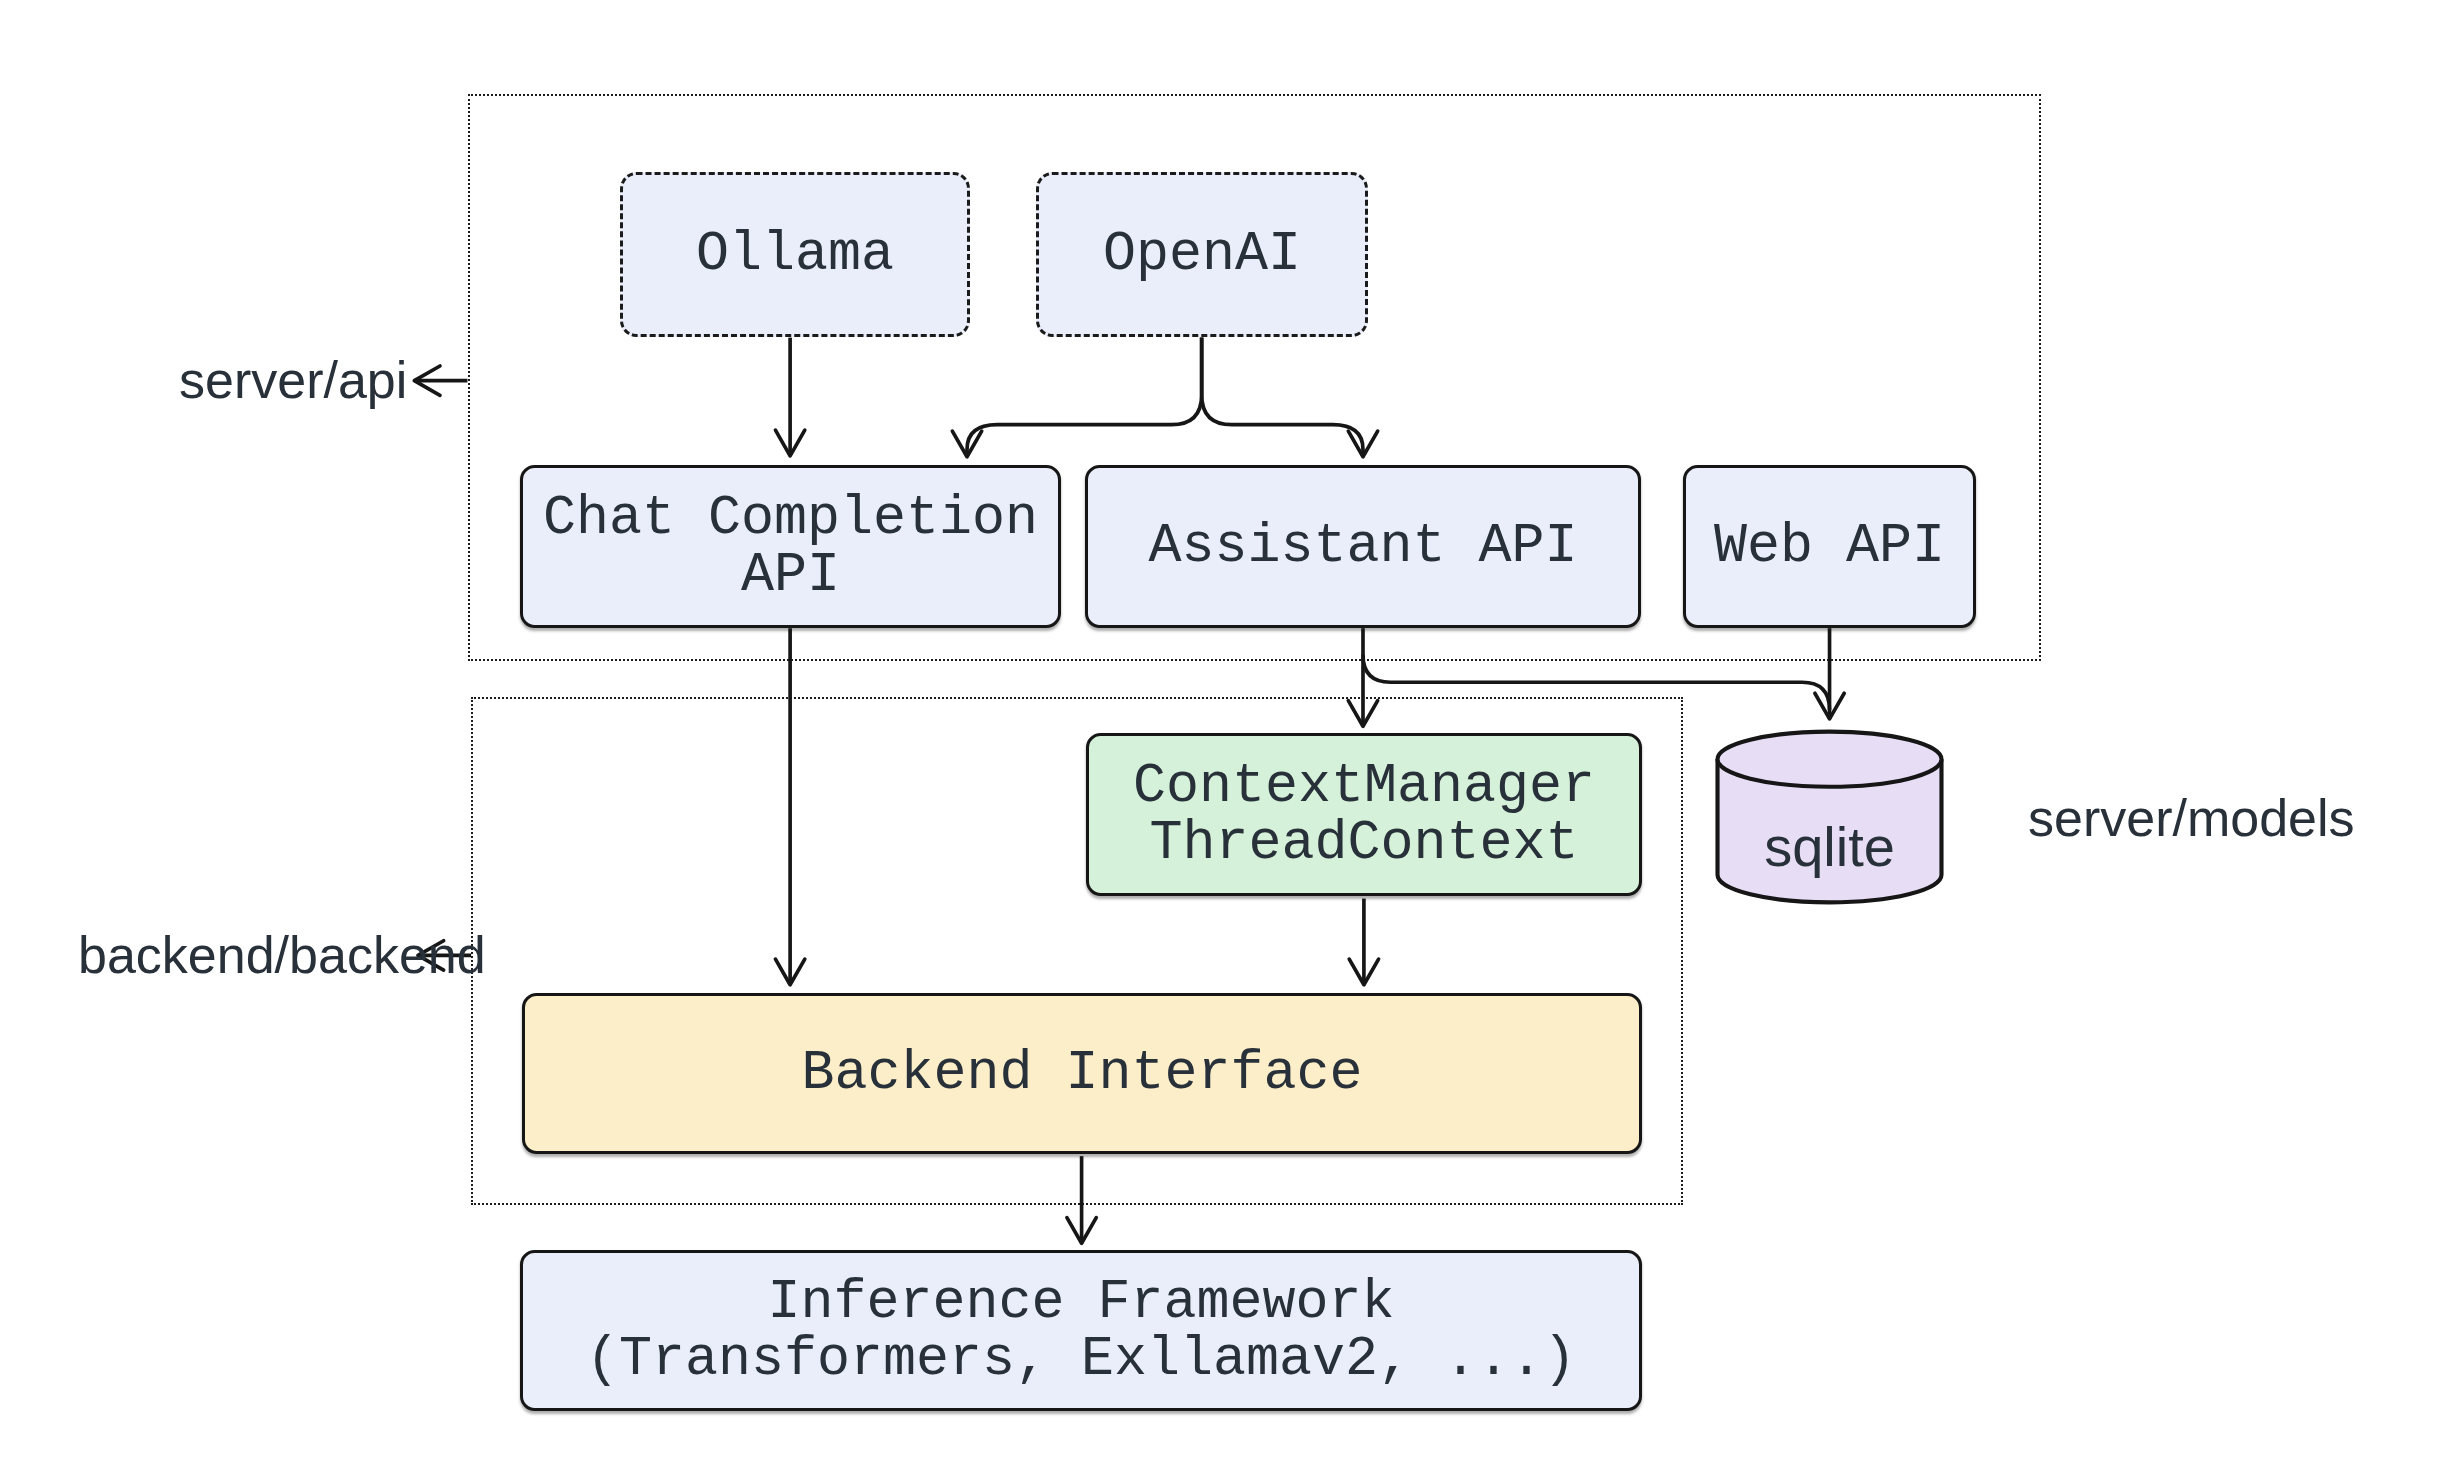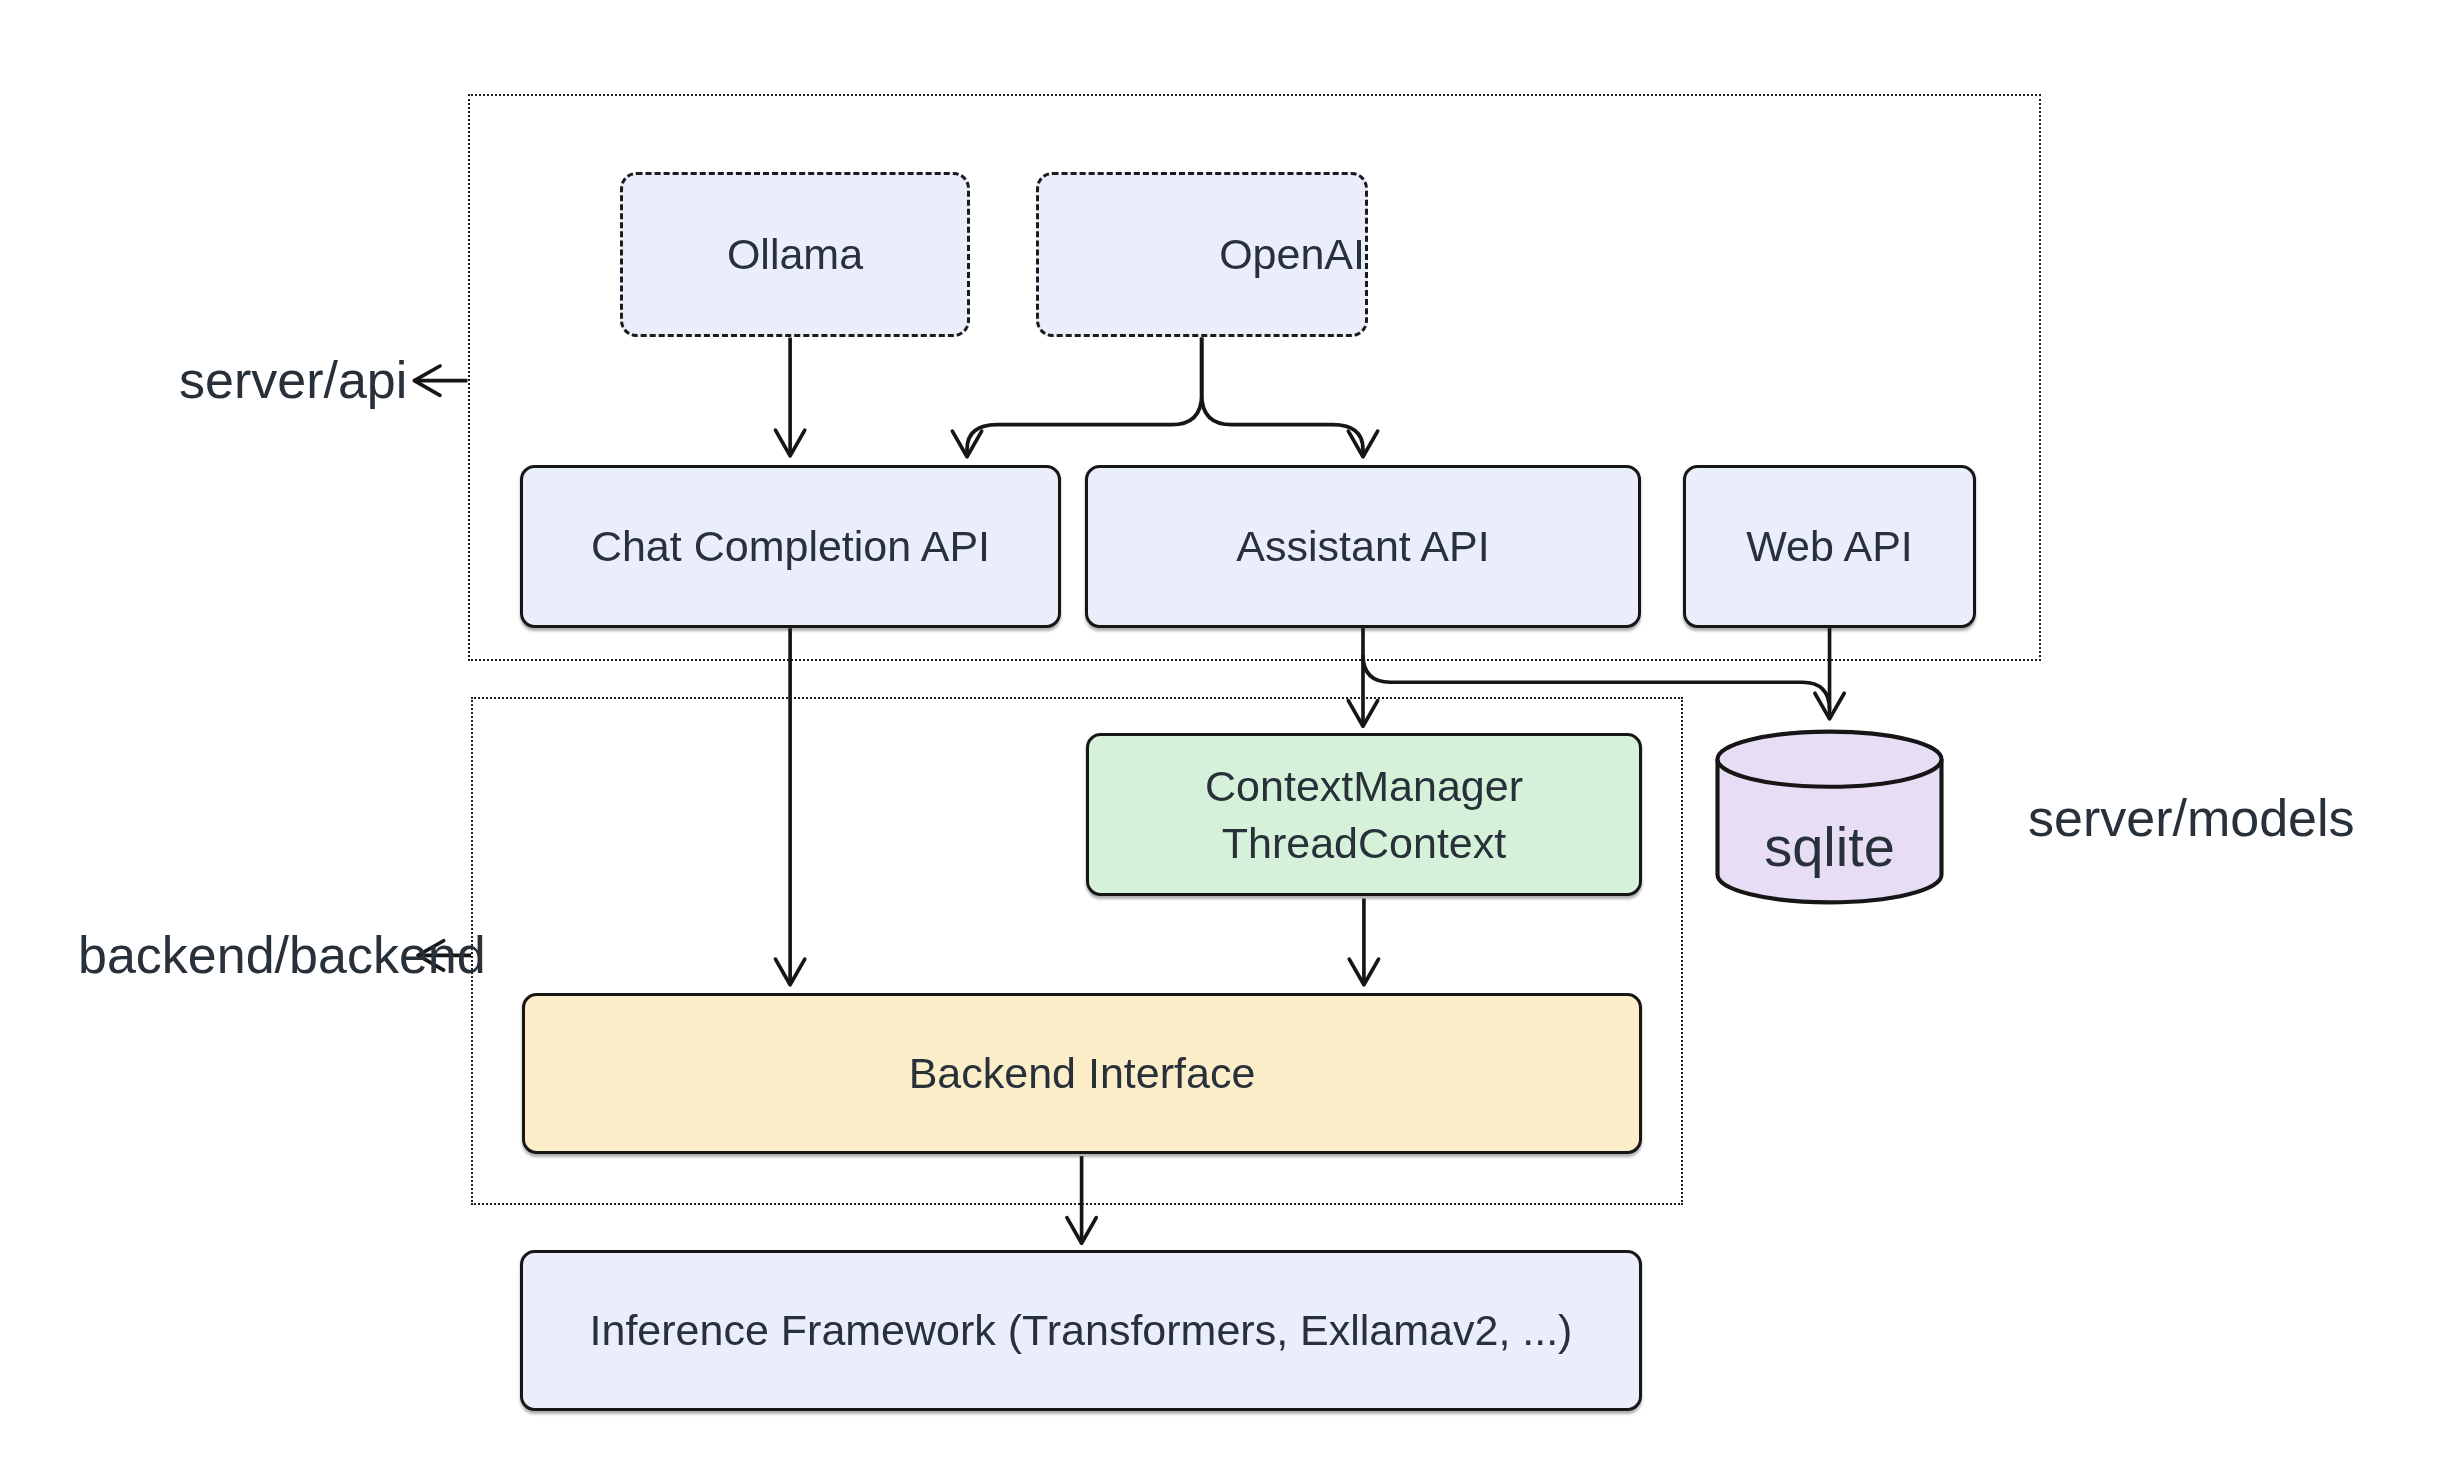--- a/index.html
+++ b/index.html
@@ -32,40 +32,41 @@
   
   .edges{position:absolute;left:0;top:0;z-index:1;}
   .edges path{stroke:var(--line);stroke-width:4;fill:none;}
 
   
   .node{
     position:absolute;
     box-sizing:border-box;
     display:flex;align-items:center;justify-content:center;
     text-align:center;
-    font-size:43px;
+    font-size:55px;
     line-height:57px;
     color:var(--text);
     z-index:2;
     border-radius:14.7px;
+    font-family:Liberation Mono, monospace;
   }
   .solid{
     border:3.7px solid var(--line);
     box-shadow:0 2.8px 2.8px rgba(22,22,22,.35);
   }
   .dashed{
     border:3.7px dashed #1b1b1b;
     border-radius:16.5px;
   }
   .blue{background:var(--node-blue);}
   .green{background:var(--node-green);}
   .yellow{background:var(--node-yellow);}
 
   .n-ollama{left:620px;top:172px;width:350px;height:165px;}
-  .n-openai{left:1036px;top:172px;width:332px;height:165px;justify-content:flex-end;}
+  .n-openai{left:1036px;top:172px;width:332px;height:165px;}
   .n-chat{left:520px;top:465px;width:541px;height:163px;}
   .n-assistant{left:1085px;top:465px;width:556px;height:163px;}
   .n-web{left:1683px;top:465px;width:293px;height:163px;}
   .n-context{left:1086px;top:733px;width:556px;height:163px;}
   .n-backend{left:522px;top:993px;width:1120px;height:161px;}
   .n-inference{left:520px;top:1250px;width:1122px;height:161px;}
 
   
   .node-cylinder{
     position:absolute;left:1712px;top:726px;width:235px;height:182px;

